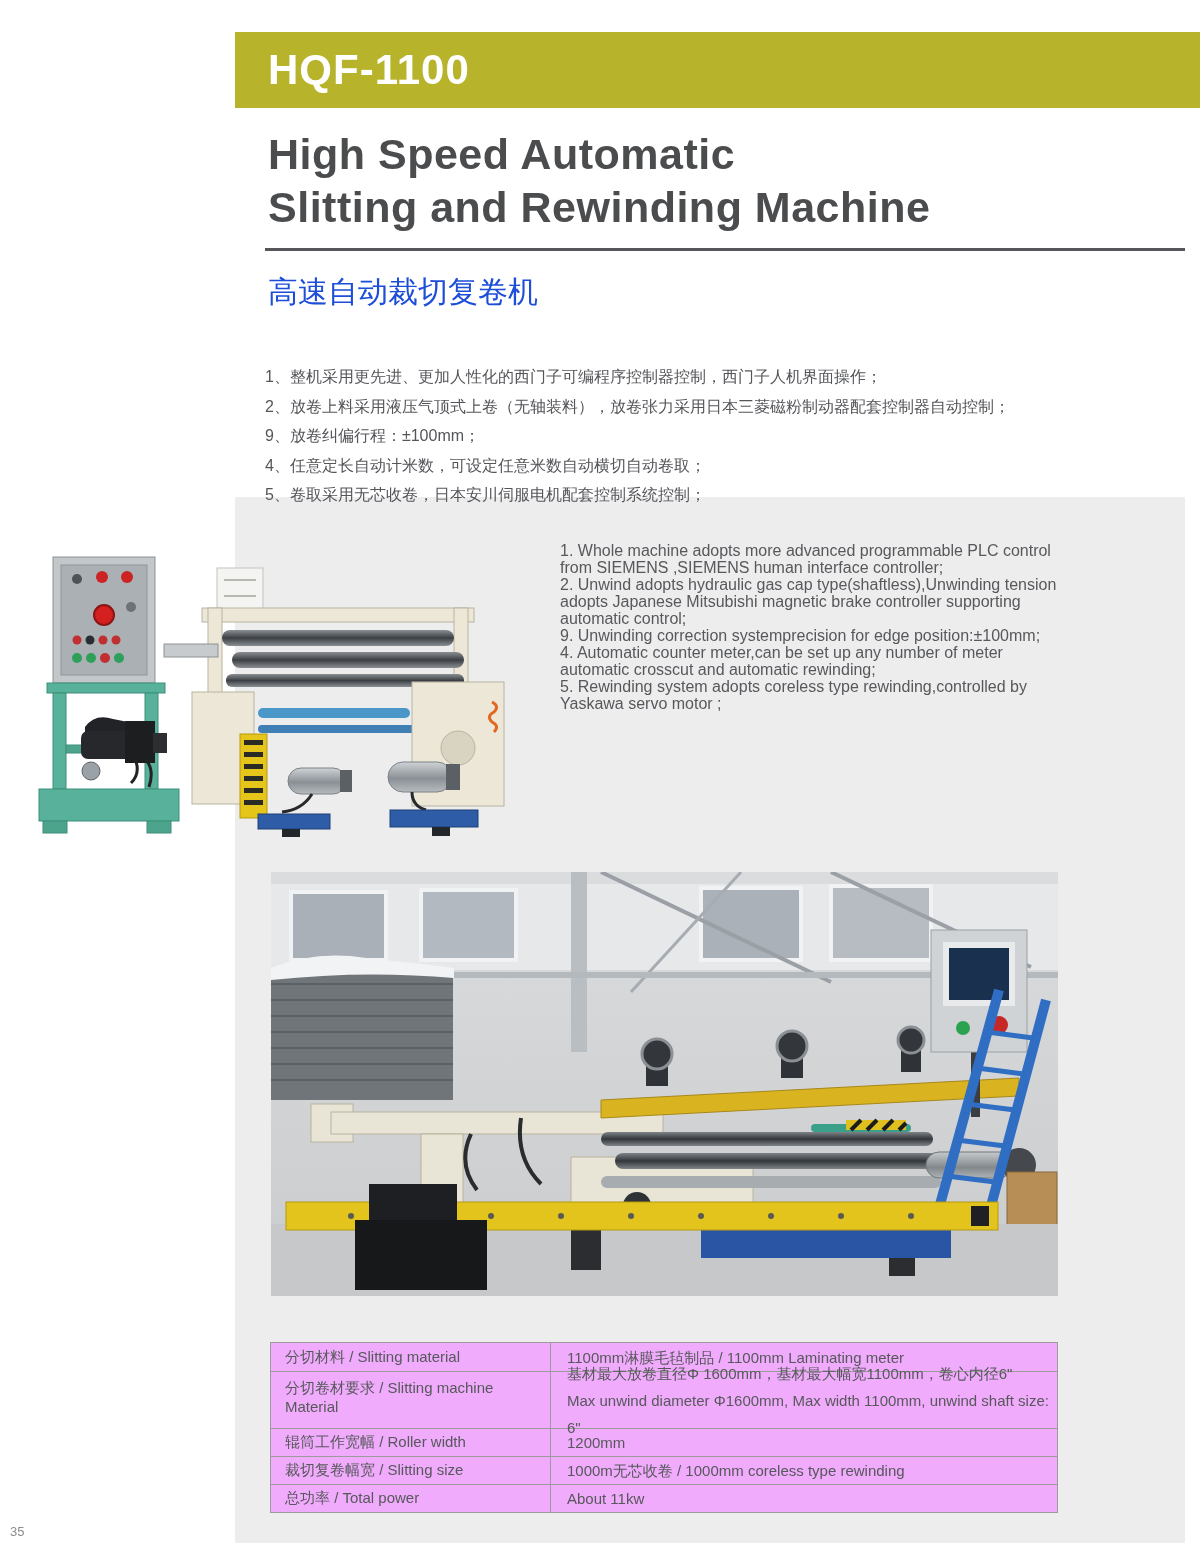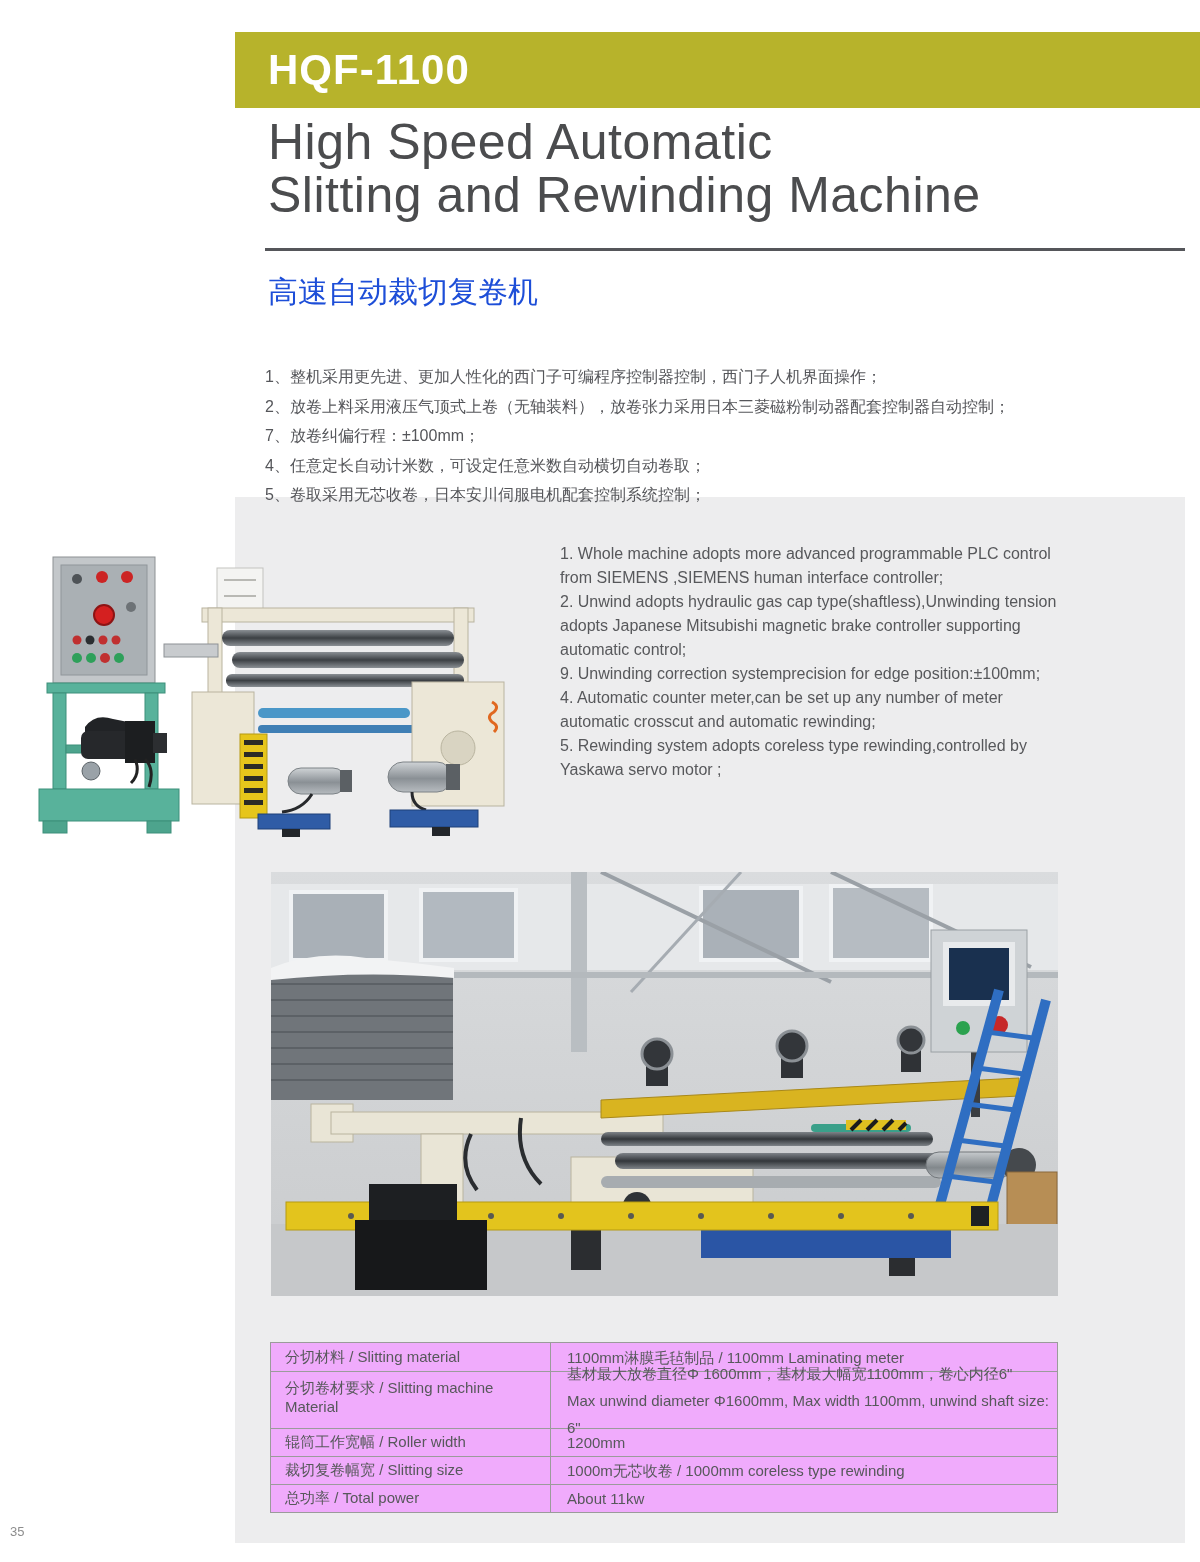--- a/index.html
+++ b/index.html
@@ -1,26 +1,26 @@
 <!DOCTYPE html>
 <html><head>
 <meta charset="utf-8">
 <style>
   html,body{margin:0;padding:0;background:#fff;}
   .page{position:relative;width:1200px;height:1562px;background:#ffffff;overflow:hidden;
         font-family:"Liberation Sans","DejaVu Sans",sans-serif;}
   .gray-panel{position:absolute;left:235px;top:497px;width:950px;height:1046px;background:#ededee;}
   .band{position:absolute;left:235px;top:10px;width:965px;height:76px;background:#b7b32b;margin-top:22px;}
   .band .model{position:absolute;left:33px;top:14px;font-size:42px;font-weight:700;color:#ffffff;letter-spacing:1px;}
-  .title-en{position:absolute;left:268px;top:116px;font-size:50px;line-height:53px;font-weight:400;
+  .title-en{position:absolute;left:268px;top:128px;font-size:43px;line-height:53px;font-weight:700;
             color:#4b4c4e;letter-spacing:0.5px;}
   .rule{position:absolute;left:265px;top:248px;width:920px;height:3px;background:#55565a;}
   .title-cn{position:absolute;left:268px;top:272px;font-size:30px;color:#1d4ed8;}
   .features-cn{position:absolute;left:265px;top:362px;width:820px;font-size:16px;line-height:29.5px;color:#55565a;}
-  .features-en{position:absolute;left:560px;top:542px;width:508px;font-size:16px;line-height:24px;color:#57585b;}
+  .features-en{position:absolute;left:560px;top:542px;width:508px;font-size:16px;line-height:17px;color:#57585b;}
   .features-en p{margin:0;}
   .photo{position:absolute;}
   .specs{position:absolute;left:270px;top:1342px;width:788px;border:1px solid #9b9b9b;background:#f0abfc;
          font-size:15px;color:#57585b;box-sizing:border-box;}
   .srow{display:flex;border-top:1px solid #9b9b9b;box-sizing:border-box;}
   .srow:first-child{border-top:none;}
   .h28{height:28px;} .h57{height:57px;}
   .scell-l{width:280px;border-right:1px solid #9b9b9b;padding-left:14px;display:flex;align-items:center;box-sizing:border-box;}
   .scell-l.top{align-items:flex-start;padding-top:7px;}
   .scell-r{flex:1;padding-left:16px;display:flex;flex-direction:column;justify-content:center;line-height:27px;}
@@ -39,21 +39,21 @@
   <div class="title-en">
     <div>High Speed Automatic</div>
     <div>Slitting and Rewinding Machine</div>
   </div>
   <div class="rule"></div>
   <div class="title-cn">高速自动裁切复卷机</div>
 
   <div class="features-cn">
     <div>1、整机采用更先进、更加人性化的西门子可编程序控制器控制，西门子人机界面操作；</div>
     <div>2、放卷上料采用液压气顶式上卷（无轴装料），放卷张力采用日本三菱磁粉制动器配套控制器自动控制；</div>
-    <div>7、放卷纠偏行程：±100mm；</div>
+    <div>9、放卷纠偏行程：±100mm；</div>
     <div>4、任意定长自动计米数，可设定任意米数自动横切自动卷取；</div>
     <div>5、卷取采用无芯收卷，日本安川伺服电机配套控制系统控制；</div>
   </div>
 
   <svg class="photo" style="left:25px;top:545px;" width="172" height="300" viewBox="0 0 172 300">
 
     <g>
       <rect x="28" y="12" width="102" height="126" fill="#c3c7ca" stroke="#8d9194"></rect>
       <rect x="36" y="20" width="86" height="110" fill="#aab0b4" stroke="#90969a"></rect>
       <circle cx="52" cy="34" r="5" fill="#4e5357"></circle>

